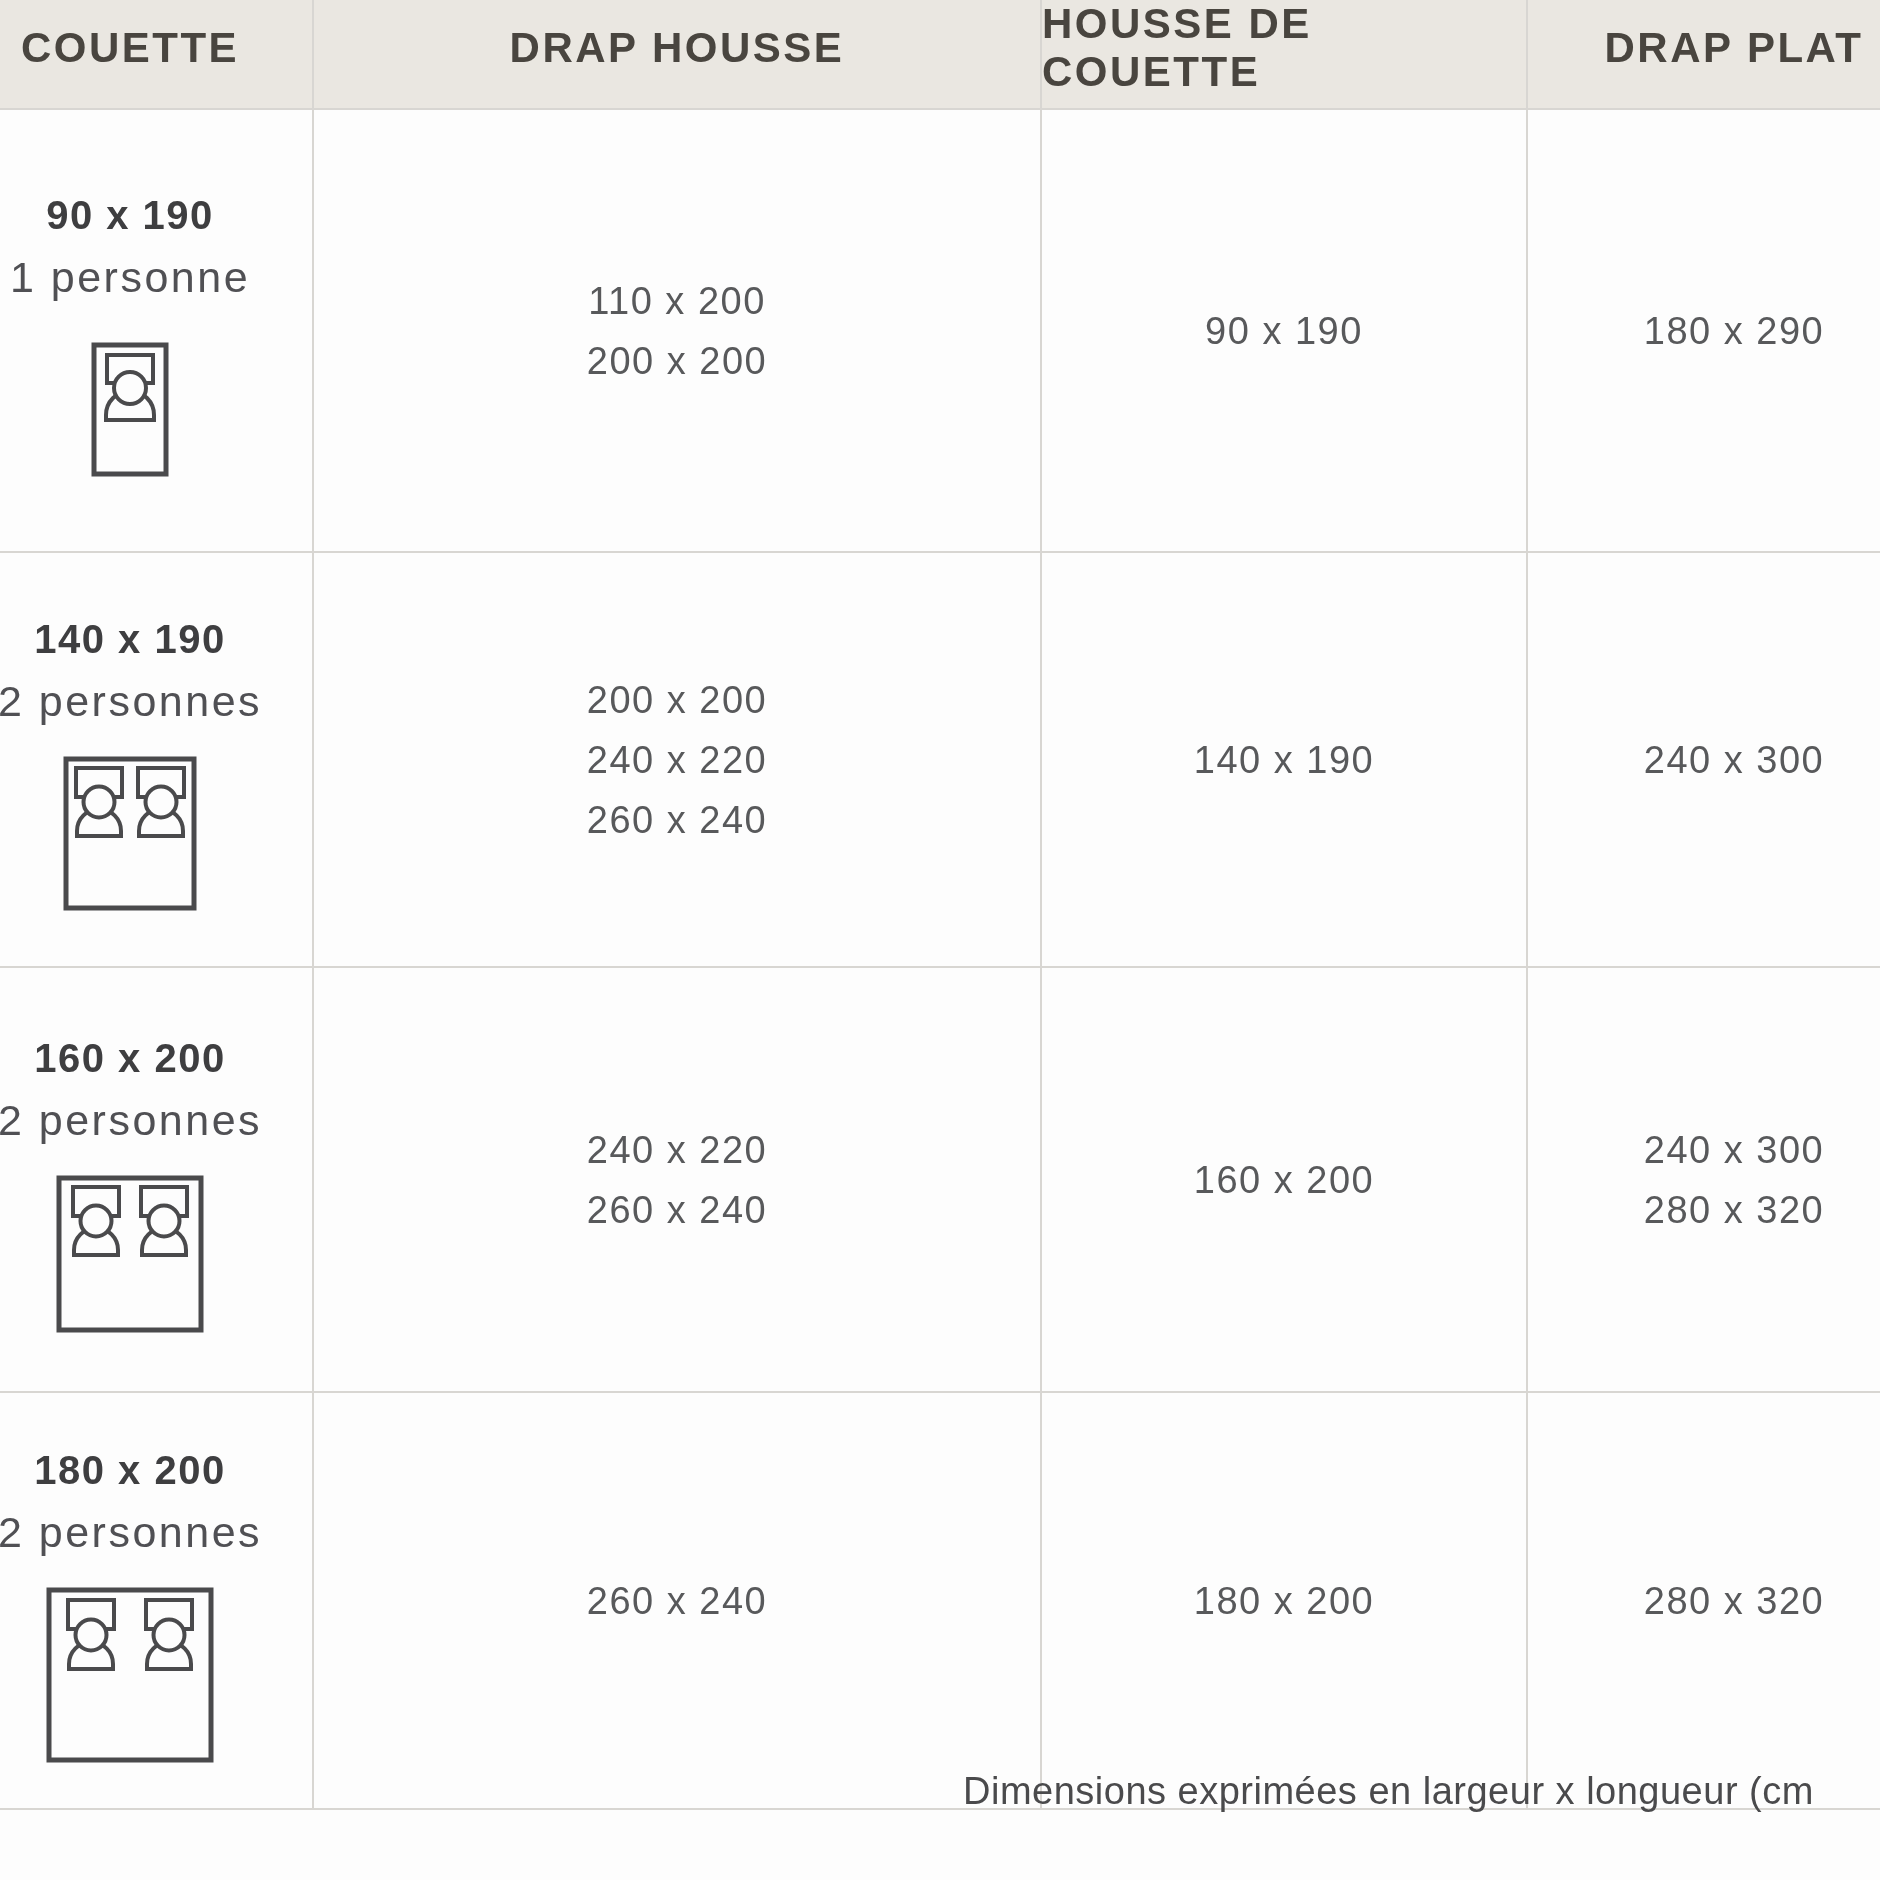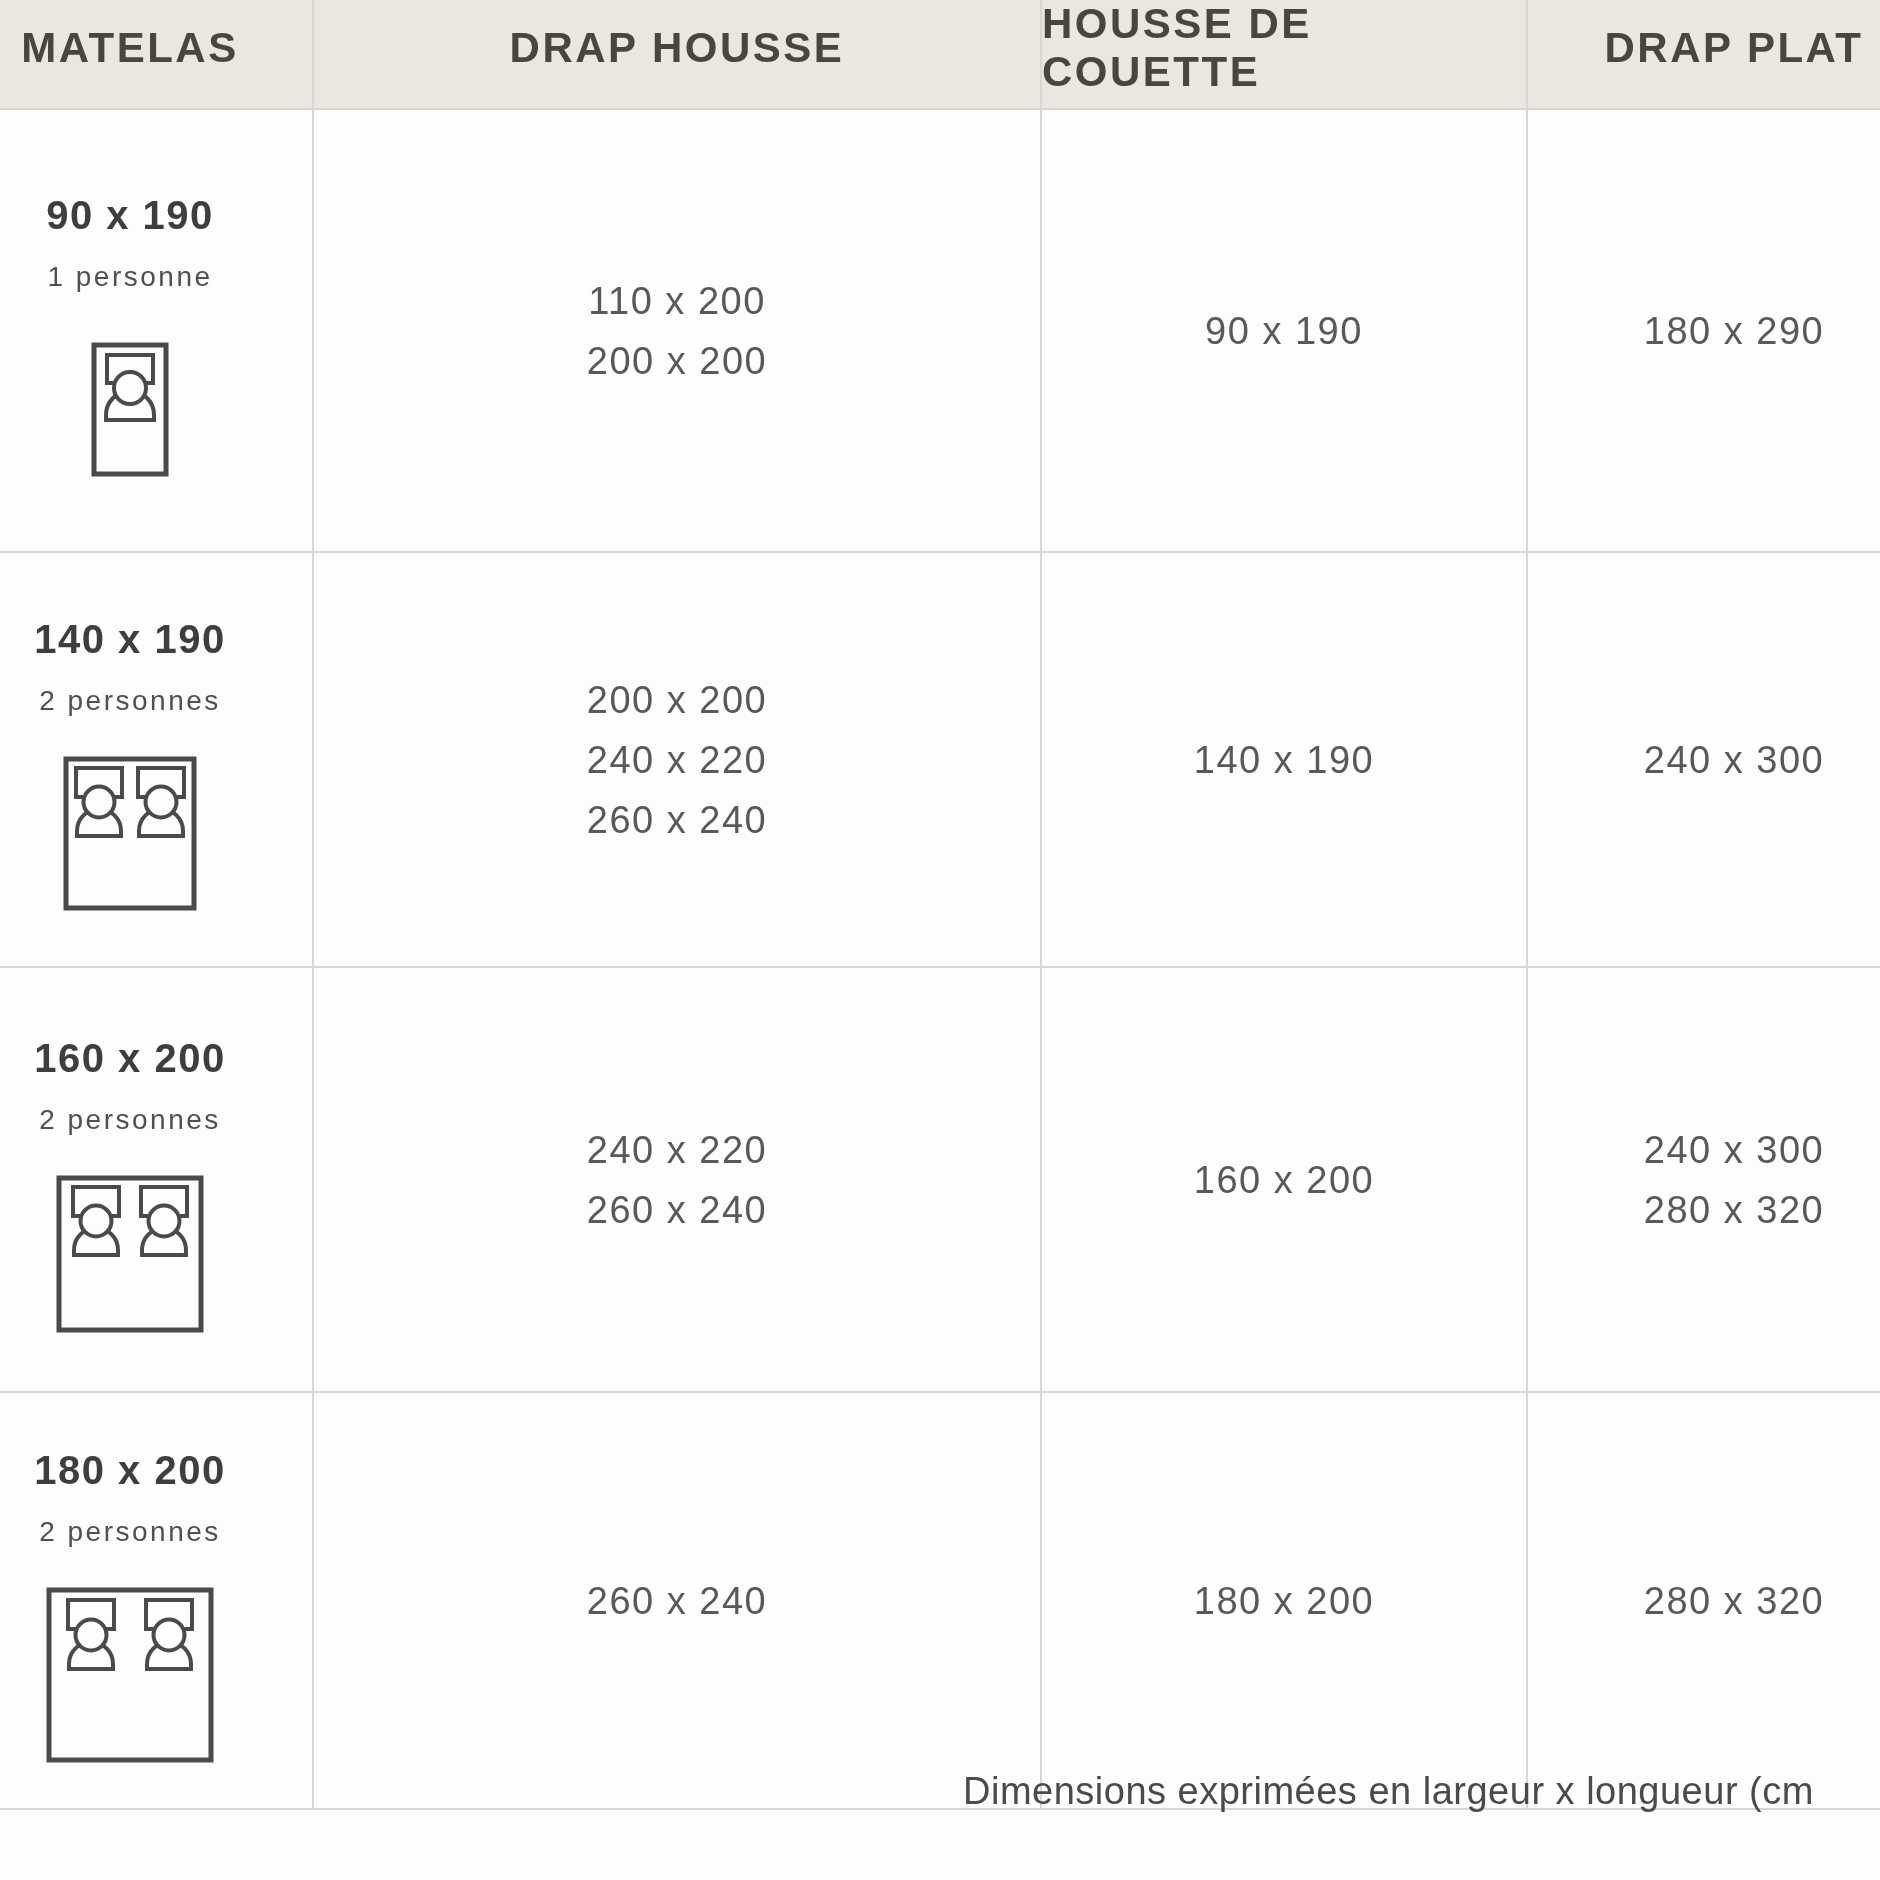--- a/index.html
+++ b/index.html
@@ -51,21 +51,21 @@
   }
   .msize {
     font-weight: bold;
     font-size: 40px;
     letter-spacing: 1.5px;
     color: #3E3E40;
     line-height: 62px;
     white-space: nowrap;
   }
   .mpersons {
-    font-size: 28px;
+    font-size: 43px;
     letter-spacing: 2.5px;
     color: #505054;
     line-height: 62px;
     white-space: nowrap;
     text-align: center;
   }
   .bedicon { margin-top: 24px; }
   .bedicon.first { margin-top: 34px; }
   .footer-note {
     position: absolute;
@@ -77,21 +77,21 @@
     white-space: nowrap;
   }
   svg { display: block; }
 </style>
 </head>
 <body>
 
 <div class="size-table">
 
   <div class="cell cb hcell">
-    <span>MATELAS</span>
+    <span>COUETTE</span>
   </div>
   <div class="cell cb hcell">
     <span>DRAP HOUSSE</span>
   </div>
   <div class="cell cb hcell">
     <span>HOUSSE DE COUETTE</span>
   </div>
   <div class="cell hcell">
     <span>DRAP PLAT</span>
   </div>

